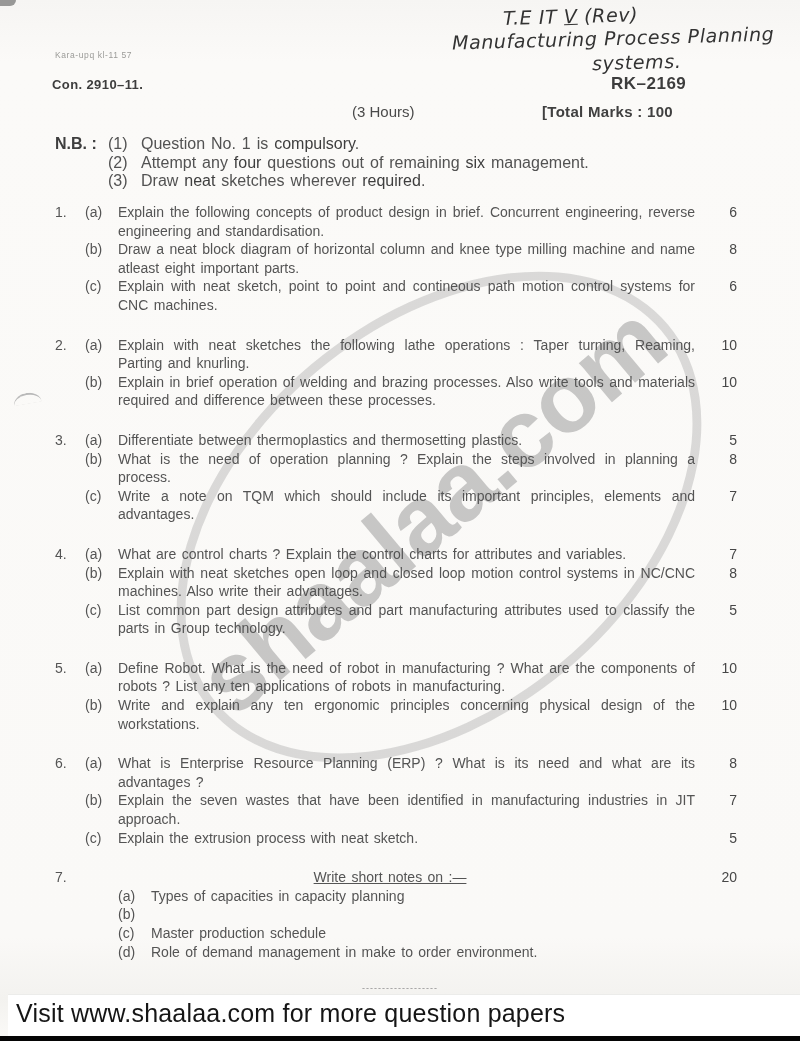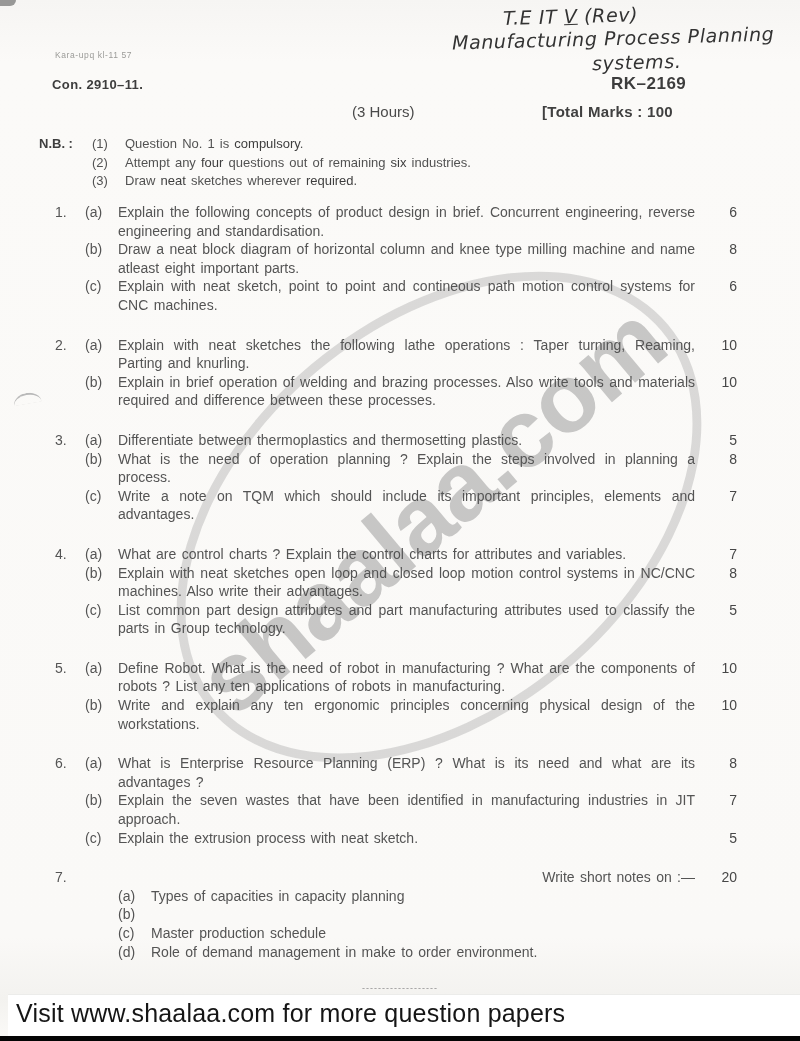--- a/index.html
+++ b/index.html
@@ -29,34 +29,34 @@
   .paper-code{position:absolute;top:74px;left:611px;font-size:17px;font-weight:bold;color:#3d3d3d;letter-spacing:.5px;}
   .duration{position:absolute;top:103px;left:352px;font-size:15px;color:#4a4a4a;}
   .total-marks{position:absolute;top:103px;left:542px;font-size:15px;font-weight:bold;color:#404040;letter-spacing:.3px;}
   .hw{position:absolute;font-family:"DejaVu Sans",sans-serif;font-style:italic;color:#333;transform:rotate(-1.6deg);letter-spacing:.6px;white-space:nowrap;}
   .hw1{top:5px;left:503px;font-size:19px;}
   .hw2{top:27px;left:452px;font-size:19px;}
   .hw3{top:51px;left:592px;font-size:19px;}
   .u{text-decoration:underline;}
   .b{font-weight:normal;color:#3e3e3e;}
   
-  .nb{position:absolute;top:135px;left:39px;width:665px;font-size:13px;line-height:18.6px;color:#525252;}
+  .nb{position:absolute;top:135px;left:55px;width:665px;font-size:16px;line-height:18.6px;color:#525252;}
   .nb-row{display:flex;}
   .nb-label{width:53px;font-weight:bold;color:#3e3e3e;flex:none;}
   .nb-num{width:33px;flex:none;}
   .nb-text{flex:1;word-spacing:1.5px;}
   
   .questions{position:absolute;top:203px;left:55px;width:682px;font-size:14px;line-height:18.6px;color:#545454;}
   .q{margin-bottom:21px;}
   .qrow{display:flex;}
   .qnum{width:30px;flex:none;}
   .qspacer{width:33px;flex:none;}
   .qlabel{width:33px;flex:none;}
   .qtext{flex:1;text-align:justify;padding-right:14px;word-spacing:1.5px;}
-  .qtext.intro{text-align:right;}
+  .qtext.intro{text-align:center;text-decoration:underline;}
   .qmarks{width:28px;flex:none;text-align:right;color:#474747;}
   
   .sep{position:absolute;top:983px;left:0;width:100%;text-align:center;font-size:9px;letter-spacing:1px;color:#8d8d8d;}
   .footer{position:absolute;left:8px;bottom:0;width:100%;height:46px;background:#ffffff;border-top:1px solid #ececea;z-index:3;}
   .footer-text{position:absolute;left:8px;top:4px;font-size:25px;color:#151515;letter-spacing:.2px;}
   .bottom-bar{position:absolute;left:0;bottom:0;width:100%;height:5px;background:#050505;z-index:4;}
 </style>
 </head>
 <body>
 
@@ -83,21 +83,21 @@
     <div class="nb">
       <div id="nb-items">
           <div class="nb-row">
             <div class="nb-label">N.B. :</div>
             <div class="nb-num">(1)</div>
             <div class="nb-text"><span>Question No. 1 is </span><span class="b">compulsory</span><span>.</span></div>
           </div>
           <div class="nb-row">
             <div class="nb-label"></div>
             <div class="nb-num">(2)</div>
-            <div class="nb-text"><span>Attempt any </span><span class="b">four</span><span> questions out of remaining </span><span class="b">six</span><span> industries.</span></div>
+            <div class="nb-text"><span>Attempt any </span><span class="b">four</span><span> questions out of remaining </span><span class="b">six</span><span> management.</span></div>
           </div>
           <div class="nb-row">
             <div class="nb-label"></div>
             <div class="nb-num">(3)</div>
             <div class="nb-text"><span>Draw </span><span class="b">neat</span><span> sketches wherever </span><span class="b">required</span><span>.</span></div>
           </div>
         </div>
     </div>
 
     <div class="questions">

